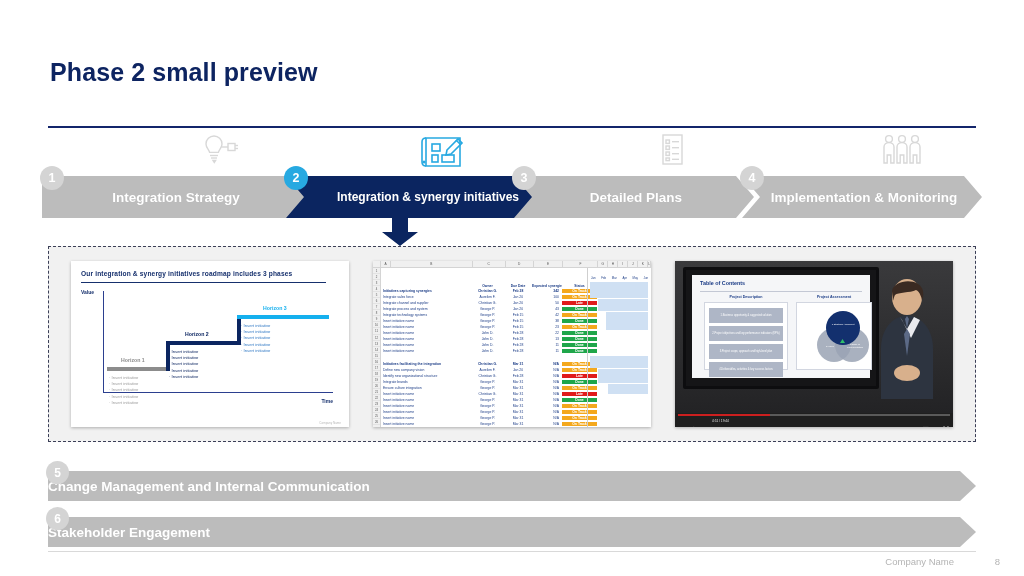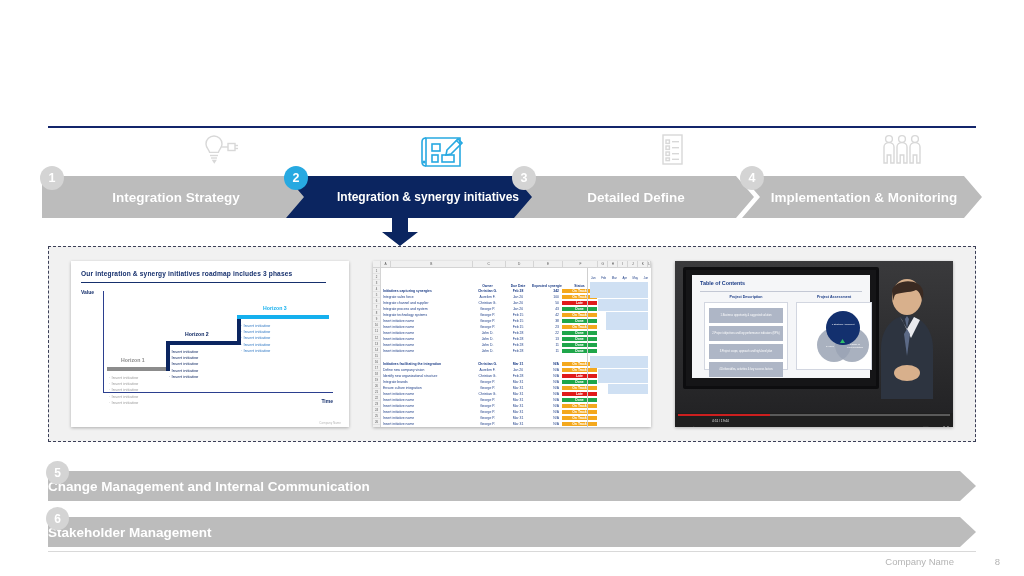--- a/index.html
+++ b/index.html
@@ -152,20 +152,21 @@
   
   .footer-rule { position: absolute; left: 48px; top: 551px; width: 928px; border-top: 1px solid #d9d9d9; }
   .footer-company { position: absolute; right: 70px; top: 556px; font-size: 9.5px; color: #b4b4b4; }
   .footer-page { position: absolute; right: 24px; top: 556px; font-size: 9.5px; color: #b4b4b4; }
 </style>
 </head>
 <body>
 
 <div class="slide">
 
+  <div class="page-title">Phase 2 small preview</div>
   <div class="title-rule"></div>
 
   <div class="process">
 
     <div class="pic" style="left:148px;">
       <svg viewBox="0 0 52 40">
           <g fill="none" stroke="#d8d8d8" stroke-width="1.4">
         <path d="M16 14a8 8 0 1 1 16 0c0 4-3 5.5-3.6 8.4h-8.8C19 19.5 16 18 16 14z"></path>
         <line x1="20" y1="25.5" x2="28" y2="25.5"></line>
             <line x1="21" y1="28" x2="27" y2="28"></line>
@@ -231,21 +232,21 @@
 
     <div class="pstep active" style="left:244px; width:280px;">
       <div class="chev-body">
         <span class="chev-label">Integration &amp; synergy initiatives</span>
       </div>
       <div class="badge">2</div>
     </div>
 
     <div class="pstep" style="left:472px; width:240px;">
       <div class="chev-body">
-        <span class="chev-label">Detailed Define</span>
+        <span class="chev-label">Detailed Plans</span>
       </div>
       <div class="badge">3</div>
     </div>
 
     <div class="pstep" style="left:700px; width:240px;">
       <div class="chev-body">
         <span class="chev-label">Implementation &amp; Monitoring</span>
       </div>
       <div class="badge">4</div>
     </div>
@@ -645,21 +646,21 @@
 
   <div class="bottom-bar" style="top:471px;">
     <div class="bar-body">
       <span class="bar-label">Change Management and Internal Communication</span>
     </div>
     <div class="bar-badge">5</div>
   </div>
 
   <div class="bottom-bar" style="top:517px;">
     <div class="bar-body">
-      <span class="bar-label">Stakeholder Management</span>
+      <span class="bar-label">Stakeholder Engagement</span>
     </div>
     <div class="bar-badge">6</div>
   </div>
 
   <div class="footer-rule"></div>
   <div class="footer-company">Company Name</div>
   <div class="footer-page">8</div>
 </div>
 
 </body></html>

